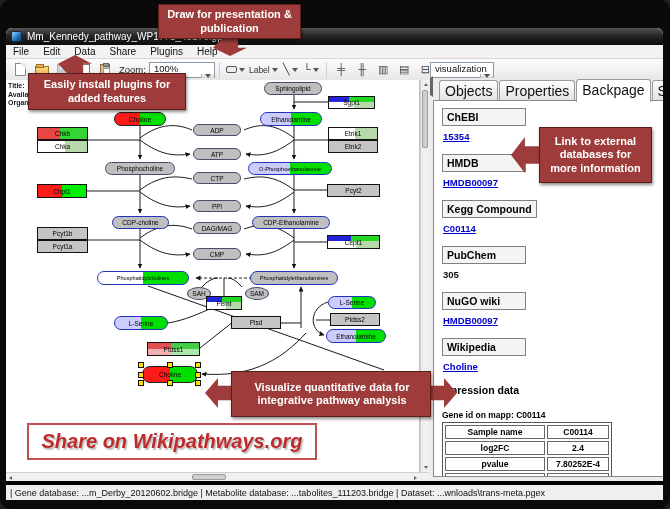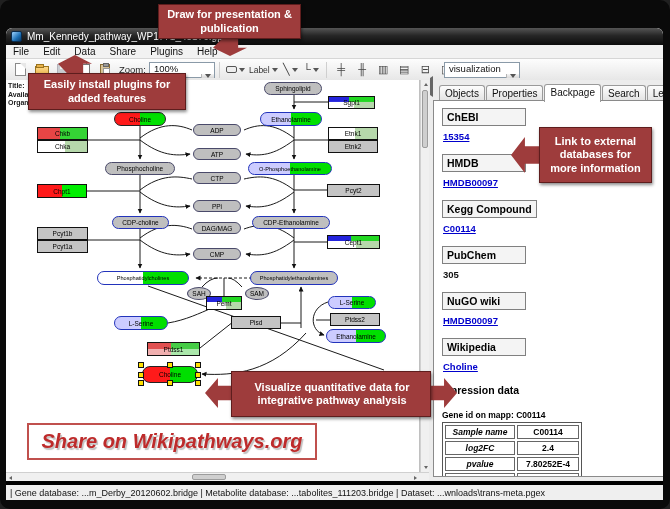--- a/index.html
+++ b/index.html
@@ -59,32 +59,32 @@
   .gbox-red-green{background:linear-gradient(90deg,#e84545 45%,#35d435 45%);}
   .gbox-red-green-bright{background:linear-gradient(90deg,#ff1a1a 50%,#00ee00 50%);}
   .gbox-white-green{background:linear-gradient(90deg,#ffffff 55%,#b6d8ab 55%);}
   .gbox-fade-red-green{background:linear-gradient(180deg,rgba(255,255,255,0) 50%,rgba(255,255,255,.55) 50%),linear-gradient(90deg,#e05050 45%,#45cc45 45%);}
   .gbox-topbar{background:linear-gradient(90deg,#2424dd 45%,#22d822 45%),linear-gradient(90deg,#ffffff 55%,#b6d8ab 55%);background-size:100% 45%,100% 100%;background-repeat:no-repeat;}
   .handle{position:absolute;width:6px;height:6px;background:#ffe000;border:1px solid #111;z-index:4;}
   
   .panel{flex:1;background:#ececec;position:relative;display:flex;flex-direction:column;}
   .tabrow{height:20px;display:flex;align-items:flex-end;padding-left:10px;position:relative;}
   .tab-scroll{position:absolute;left:1px;bottom:4px;}
-  .tab{font-size:10px;color:#111;background:linear-gradient(#fdfdfd,#e2e2e2);border:1px solid #9a9a9a;border-bottom:none;border-radius:3px 3px 0 0;padding:2px 5px 2px;margin-right:1px;position:relative;top:1px;}
+  .tab{font-size:14px;color:#111;background:linear-gradient(#fdfdfd,#e2e2e2);border:1px solid #9a9a9a;border-bottom:none;border-radius:3px 3px 0 0;padding:2px 5px 2px;margin-right:1px;position:relative;top:1px;}
   .tab.active{background:#fff;padding-bottom:4px;z-index:5;top:2px;}
   .panel-content{flex:1;background:#fff;border:1px solid #8a8a8a;margin:0 6px 4px 4px;padding:7px 8px;overflow:hidden;position:relative;z-index:1;font-size:10px;}
   .bp-header{border:1px solid #808080;background:#f4f4f4;font-weight:bold;font-size:10.5px;padding:2px 4px;min-width:84px;display:inline-block;}
   .bp-value{margin:5px 0 12px 1px;font-size:9.5px;font-weight:bold;}
   .bp-link{color:#0000cc;text-decoration:underline;cursor:pointer;}
   .bp-plain{color:#111;}
   .expr-head{font-weight:bold;font-size:10.5px;margin:2px 0 0 -4px;}
   .geneid{font-weight:bold;font-size:8.5px;margin:14px 0 2px 0;}
   table.expr{border-collapse:separate;border-spacing:2px;border:1px solid #555;background:#fff;}
   table.expr td{border:1px solid #666;font-size:8.5px;font-weight:bold;text-align:center;padding:1px 4px;}
-  table.expr td:first-child{width:70px;font-style:italic;}
+  table.expr td:first-child{width:100px;}
   table.expr td:last-child{width:62px;}
   
   .statusbar{position:absolute;left:0;bottom:0;width:100%;height:19px;background:#efefef;border-top:4px solid #000000;font-size:9px;color:#111;display:flex;align-items:center;padding-left:4px;}
   
   .callout{position:absolute;background:#9e3c3c;border:1px solid #5e1d1d;color:#fff;font-weight:bold;font-size:11px;line-height:13.5px;display:flex;align-items:center;justify-content:center;text-align:center;z-index:50;box-shadow:1px 2px 3px rgba(0,0,0,.45);padding:2px 6px;}
   .c-arrow{position:absolute;background:#9e3c3c;z-index:49;filter:drop-shadow(1px 1px 1px rgba(0,0,0,.4));}
   .arr-up{clip-path:polygon(50% 0,100% 48%,74% 48%,74% 100%,26% 100%,0 48%);}
   .arr-down{clip-path:polygon(26% 0,74% 0,74% 52%,100% 52%,50% 100%,0 52%);}
   .arr-left{clip-path:polygon(0 50%,48% 0,48% 26%,100% 26%,100% 74%,48% 74%,48% 100%);}
   .arr-right{clip-path:polygon(100% 50%,52% 0,52% 26%,0 26%,0 74%,52% 74%,52% 100%);}
@@ -163,21 +163,21 @@
         </span>
       <span class="tb-btn">
           <span class="tb-glyph">▤</span>
         </span>
       <span class="tb-btn">
           <span class="tb-glyph">⊟</span>
         </span>
       <span class="tb-btn">
           <span class="tb-glyph">◫</span>
         </span>
-      <span class="combo" style="position:absolute;left:438px;top:3px;width:76px;">
+      <span class="combo" style="position:absolute;left:424px;top:3px;width:64px;">
         <span>visualization</span>
         <span class="cb-arrow">
             <span class="tri-down" style="margin:0;"></span>
           </span>
       </span>
     </div>
 
     <div class="mainrow">
       <div class="canvas-col">
         <div class="canvas-wrap">

